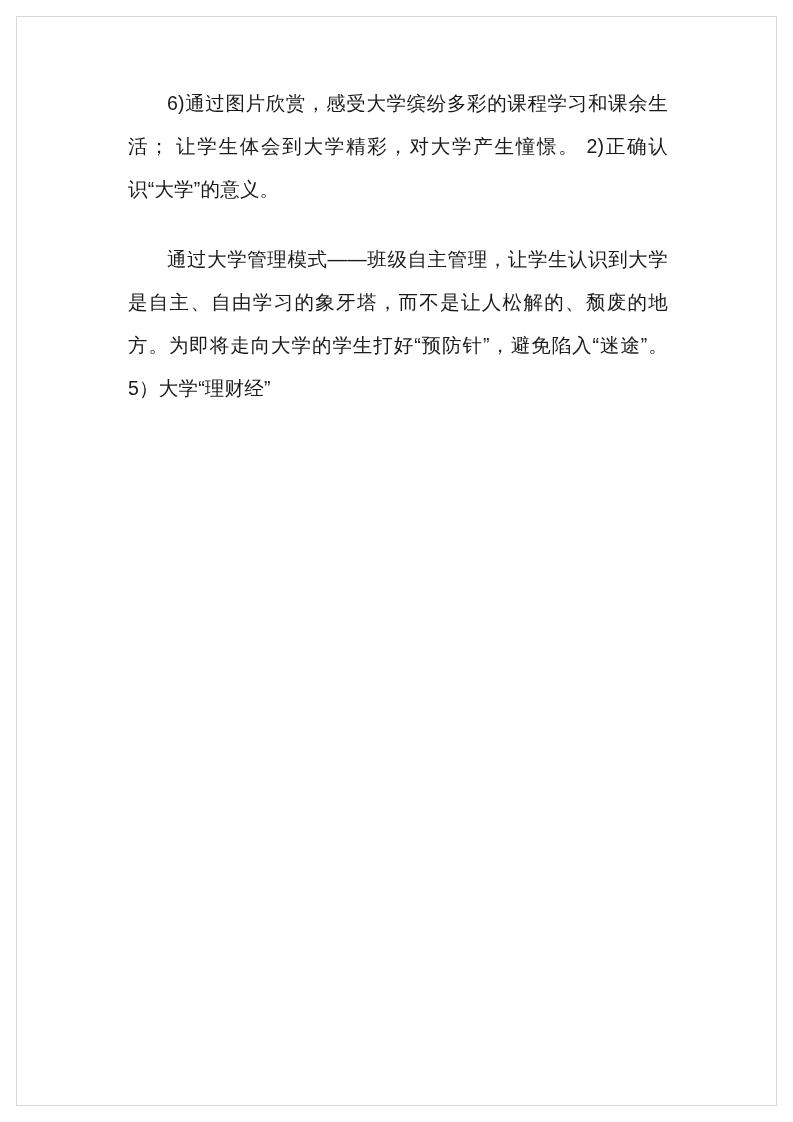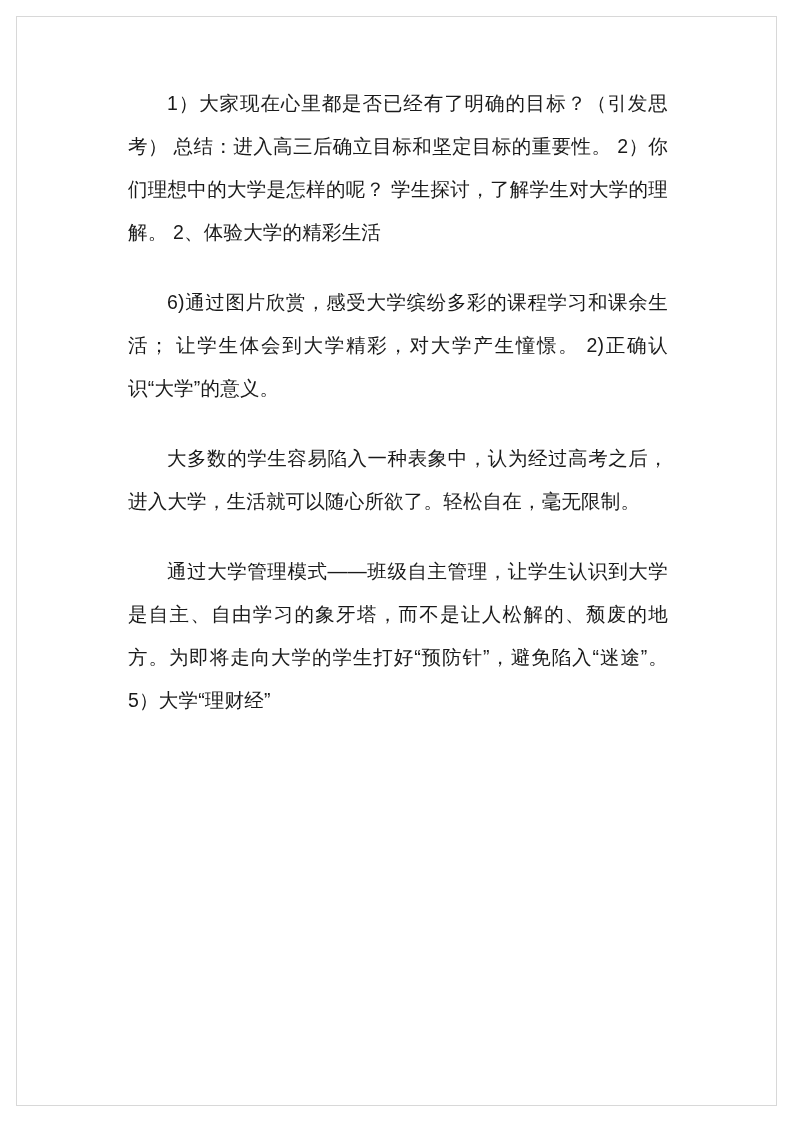--- a/index.html
+++ b/index.html
@@ -52,18 +52,16 @@
   .para:last-child {
     margin-bottom: 0;
   }
 </style>
 </head>
 <body>
 
 <div class="page">
   <div class="page-border"></div>
   <div class="content">
-    <p class="para indent">1）大家现在心里都是否已经有了明确的目标？（引发思考） 总结：进入高三后确立目标和坚定目标的重要性。 2）你们理想中的大学是怎样的呢？ 学生探讨，了解学生对大学的理解。 2、体验大学的精彩生活</p>
     <p class="para indent">6)通过图片欣赏，感受大学缤纷多彩的课程学习和课余生活； 让学生体会到大学精彩，对大学产生憧憬。 2)正确认识“大学”的意义。</p>
-    <p class="para indent">大多数的学生容易陷入一种表象中，认为经过高考之后，进入大学，生活就可以随心所欲了。轻松自在，毫无限制。</p>
     <p class="para indent">通过大学管理模式——班级自主管理，让学生认识到大学是自主、自由学习的象牙塔，而不是让人松解的、颓废的地方。为即将走向大学的学生打好“预防针”，避免陷入“迷途”。 5）大学“理财经”</p>
   </div>
 </div>
 
 </body></html>

